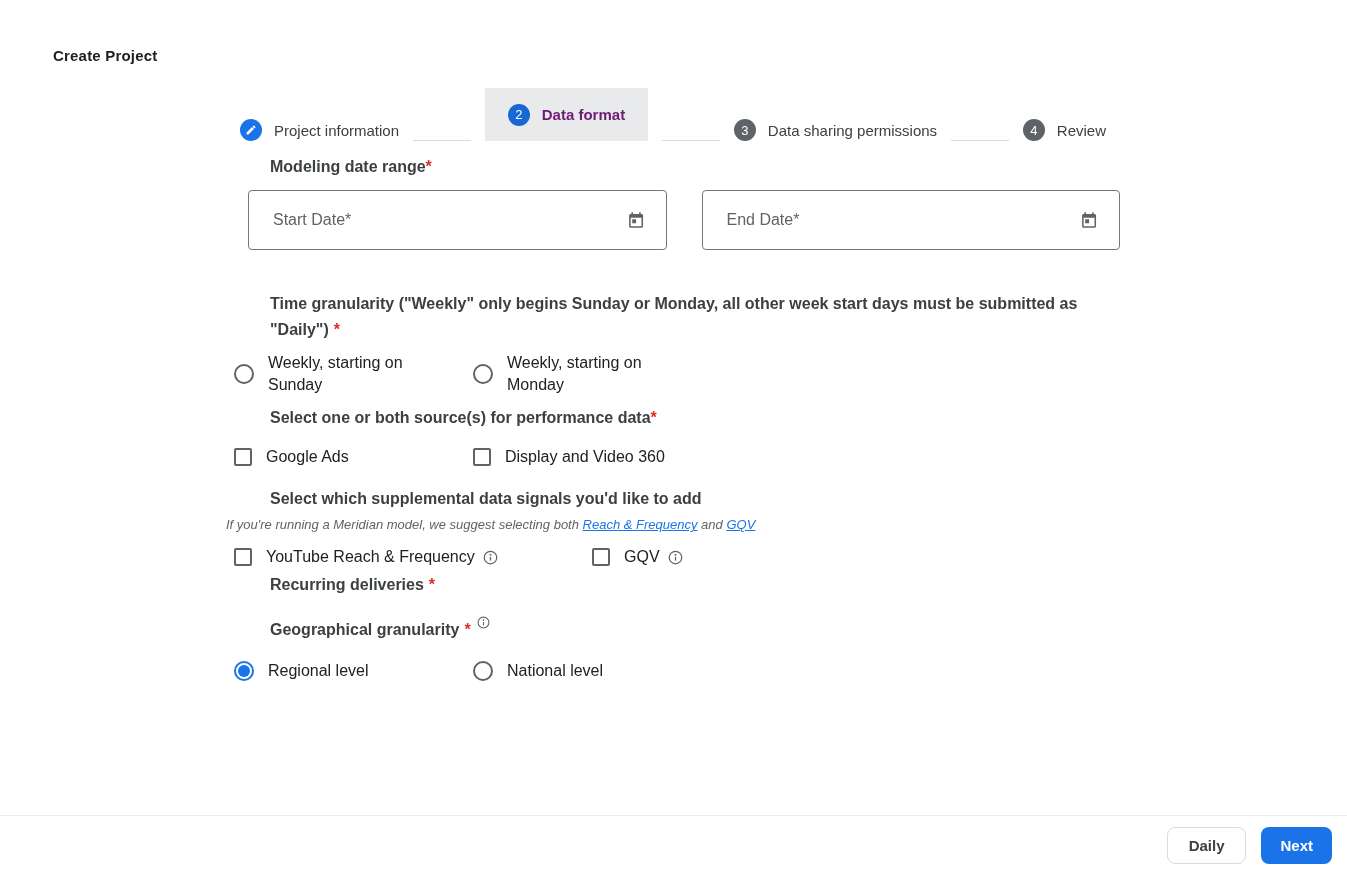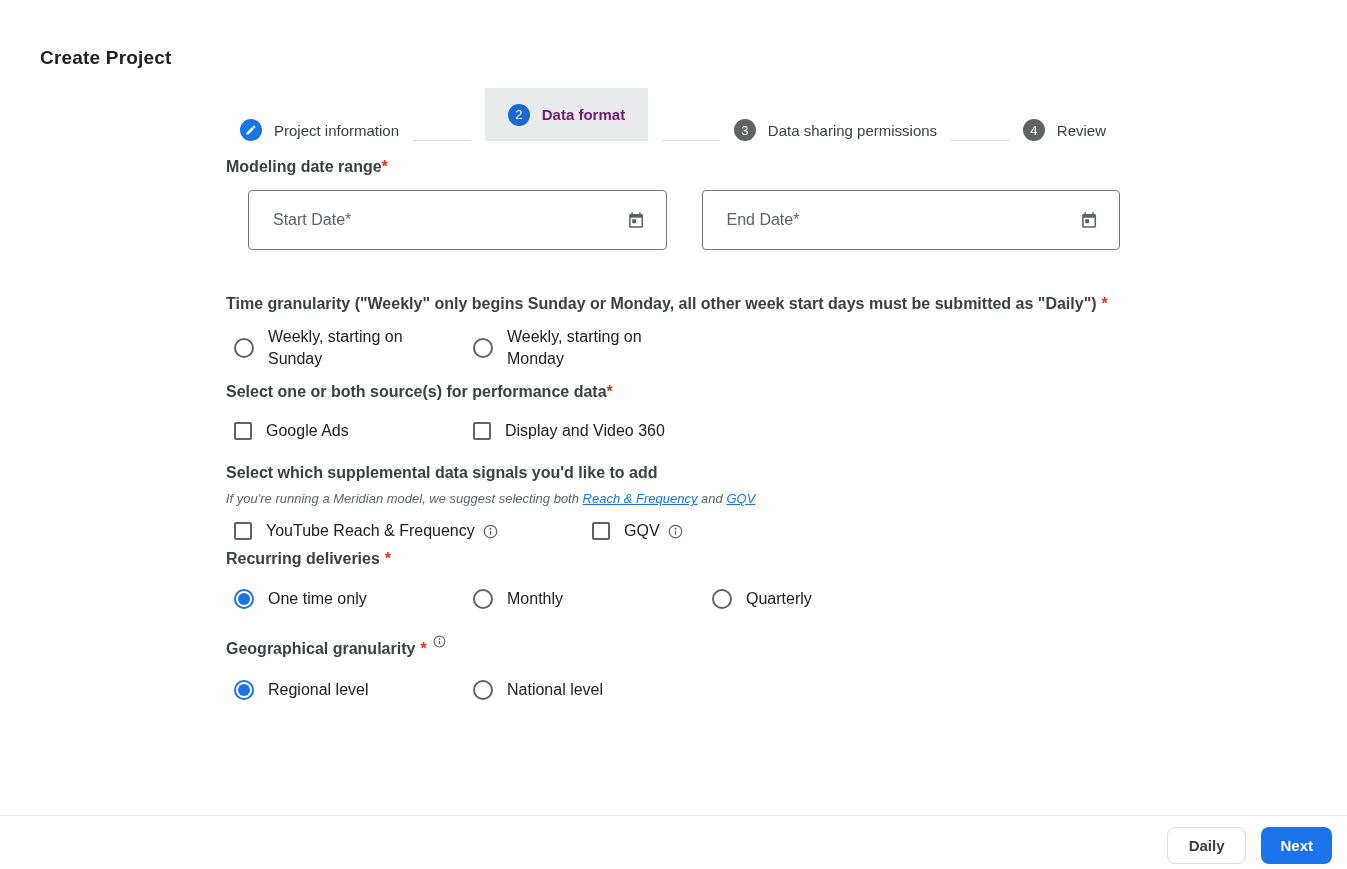--- a/index.html
+++ b/index.html
@@ -1,40 +1,40 @@
 <!DOCTYPE html>
 <html><head>
 <meta charset="utf-8">
 <style>
   * { margin:0; padding:0; box-sizing:border-box; }
   html,body { width:1347px; height:869px; background:#ffffff;
     font-family:"Liberation Sans", sans-serif; color:#202124; overflow:hidden; }
   .page { position:relative; width:1347px; height:869px; }
 
-  .page-title { position:absolute; left:40px; top:47px; font-size:19px;
+  .page-title { position:absolute; left:53px; top:47px; font-size:15px;
     font-weight:700; color:#202124; letter-spacing:.2px;text-align:center; }
 
   
   .stepper { position:absolute; left:240px; top:88px; width:866px; height:53px;
     display:flex; align-items:flex-end; }
   .step { display:flex; align-items:center; gap:12px; white-space:nowrap; cursor:pointer; }
   .step-label { font-size:15px; color:#3c4043; }
   .step.active-box { background:#e9eaeb; padding:15px 23px; height:53px; }
   .step.active-box .step-label { color:#701a75; font-weight:700; }
   .step-circle { width:22px; height:22px; border-radius:50%; flex-shrink:0;
     display:flex; align-items:center; justify-content:center;
     color:#fff; font-size:13px; font-weight:500; }
   .circle-done { background:#1a73e8; }
   .circle-active { background:#1967d2; }
   .circle-pending { background:#5f6368; }
   .connector { flex:1; height:1px; background:#dadce0; margin:0 14px; min-width:30px; }
 
   
   .content { position:absolute; left:226px; top:157px; width:894px; }
-  .section-label { font-size:16px; font-weight:600; color:#3c4043; line-height:19px; }
+  .section-label { font-size:16px; font-weight:600; color:#3c4043; line-height:19px;margin-left:44px; }
   .section-label.wrap { line-height:26px; margin-bottom:8px; }
   .req { color:#d93025; font-weight:600; }
   .req.spaced { margin-left:5px; }
 
   .lbl-dates { margin-bottom:14px; }
   .date-row { display:flex; gap:35px; margin-bottom:41px;padding-left:22px; }
   .date-field { width:429px; height:60px; border:1px solid #747775; border-radius:4px;
     display:flex; align-items:center; padding:0 20px 0 24px; background:#fff; }
   .date-field input { flex:1; border:none; outline:none; font-size:16px;
     color:#202124; font-family:"Liberation Sans", sans-serif; background:transparent; }
@@ -184,34 +184,20 @@
               <circle cx="12" cy="12" r="10"></circle>
               <line x1="12" y1="11" x2="12" y2="17"></line>
               <circle cx="12" cy="7.5" r="0.6" fill="#5f6368"></circle>
             </svg>
         </span>
       </div>
     </div>
 
     <div class="section-label lbl-recurring"><span>Recurring deliveries</span><span class="req spaced">*</span></div>
 
-    <div class="options-row row-recurring">
-      <div class="opt">
-        <span class="radio selected"></span>
-        <span class="opt-label">One time only</span>
-      </div>
-      <div class="opt">
-        <span class="radio"></span>
-        <span class="opt-label">Monthly</span>
-      </div>
-      <div class="opt autow">
-        <span class="radio"></span>
-        <span class="opt-label">Quarterly</span>
-      </div>
-    </div>
 
     <div class="section-label lbl-geo"><span>Geographical granularity</span><span class="req spaced">*</span><span class="info-sup"><svg class="info-icon" viewBox="0 0 24 24" fill="none" stroke="#5f6368" stroke-width="2">
             <circle cx="12" cy="12" r="10"></circle>
             <line x1="12" y1="11" x2="12" y2="17"></line>
             <circle cx="12" cy="7.5" r="0.6" fill="#5f6368"></circle>
           </svg></span></div>
 
     <div class="options-row">
       <div class="opt">
         <span class="radio selected"></span>

